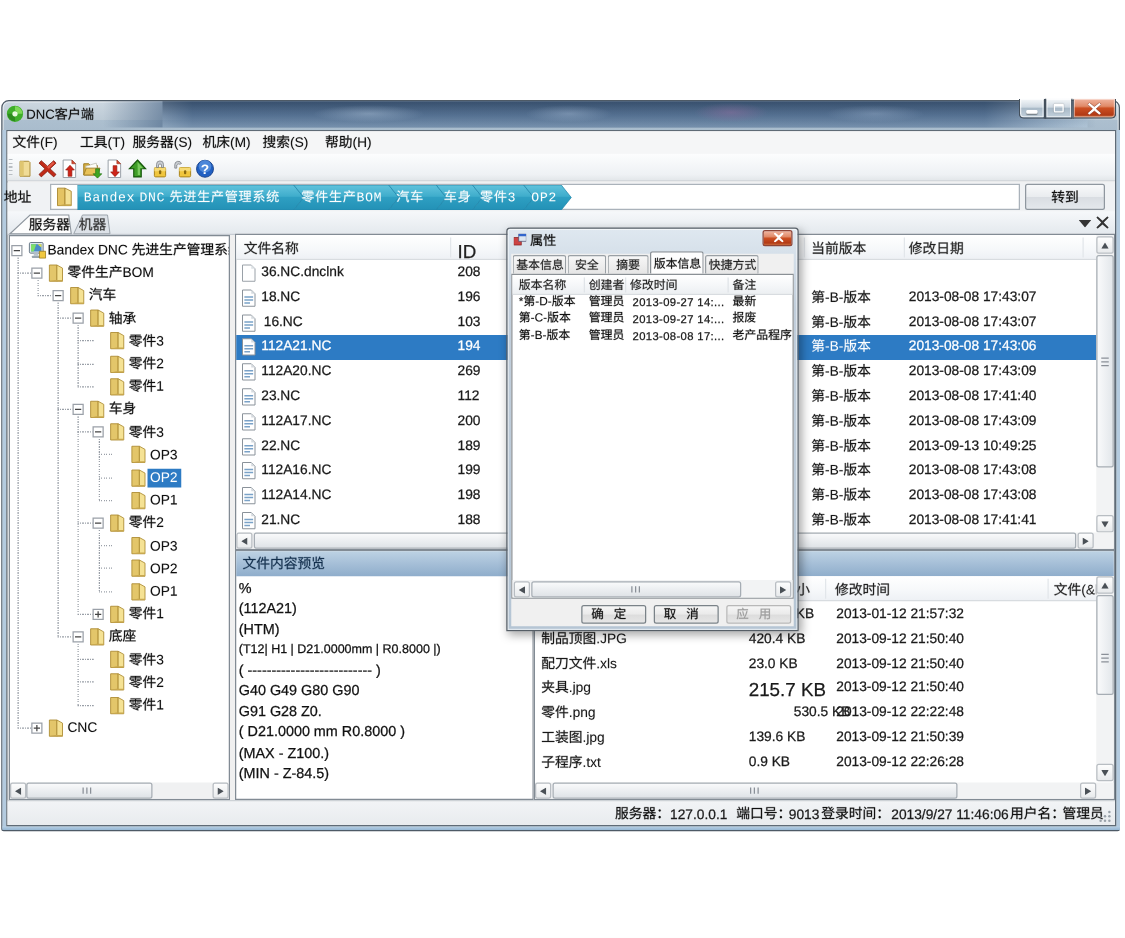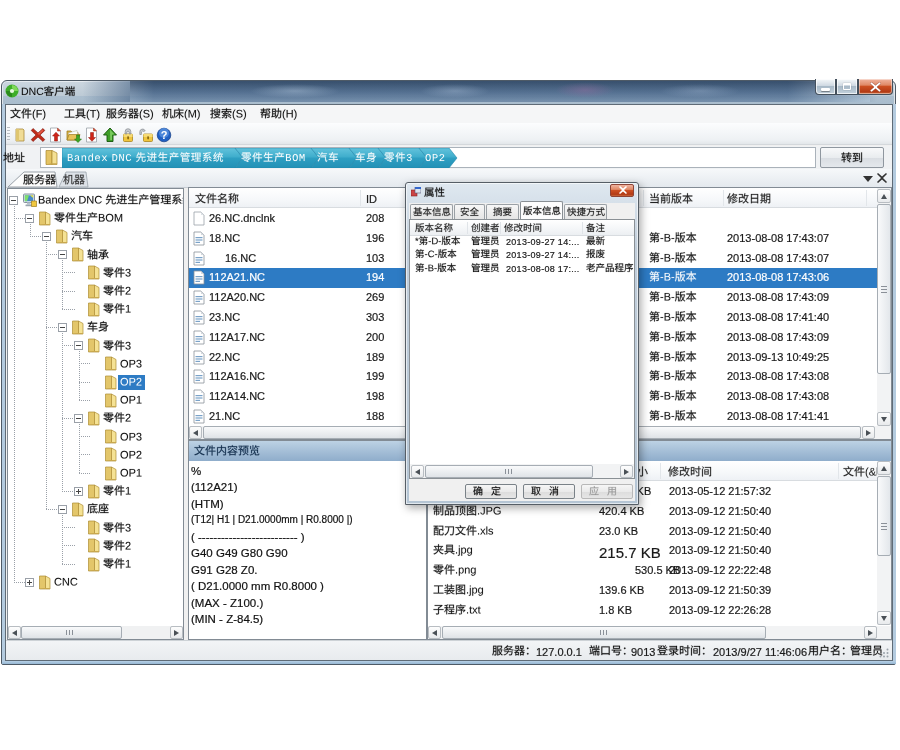--- a/index.html
+++ b/index.html
@@ -638,42 +638,42 @@
     <div class="abs" style="left:723px;top:190px;width:1px;height:16px;background:#e2e6ea"></div>
     <div class="abs" style="left:866px;top:190px;width:1px;height:16px;background:#e2e6ea"></div>
     <svg style="position:absolute;left:195px;top:193px;overflow:visible" width="45" height="14">
       <g fill="#222" stroke="#222" stroke-width="18">
         <use href="#c6587" transform="translate(0.0,9.5) scale(0.011000,-0.011000)"></use>
         <use href="#c4EF6" transform="translate(11.0,9.5) scale(0.011000,-0.011000)"></use>
         <use href="#c540D" transform="translate(22.0,9.5) scale(0.011000,-0.011000)"></use>
         <use href="#c79F0" transform="translate(33.0,9.5) scale(0.011000,-0.011000)"></use>
       </g>
     </svg>
-    <div class="txt" style="left:366px;top:193px;font-size:11px;color:#222">ID</div>
+    <div class="txt" style="left:366px;top:193px;font-size:15px;color:#222">ID</div>
     <svg style="position:absolute;left:649px;top:193px;overflow:visible" width="45" height="14">
       <g fill="#222" stroke="#222" stroke-width="18">
         <use href="#c5F53" transform="translate(0.0,9.5) scale(0.011000,-0.011000)"></use>
         <use href="#c524D" transform="translate(11.0,9.5) scale(0.011000,-0.011000)"></use>
         <use href="#c7248" transform="translate(22.0,9.5) scale(0.011000,-0.011000)"></use>
         <use href="#c672C" transform="translate(33.0,9.5) scale(0.011000,-0.011000)"></use>
       </g>
     </svg>
     <svg style="position:absolute;left:727px;top:193px;overflow:visible" width="45" height="14">
       <g fill="#222" stroke="#222" stroke-width="18">
         <use href="#c4FEE" transform="translate(0.0,9.5) scale(0.011000,-0.011000)"></use>
         <use href="#c6539" transform="translate(11.0,9.5) scale(0.011000,-0.011000)"></use>
         <use href="#c65E5" transform="translate(22.0,9.5) scale(0.011000,-0.011000)"></use>
         <use href="#c671F" transform="translate(33.0,9.5) scale(0.011000,-0.011000)"></use>
       </g>
     </svg>
     <svg class="abs" style="left:193px;top:211.0px" width="12" height="15" viewBox="0 0 12 15">
       <path d="M1 1 L8 1 L11 4 L11 14 L1 14 Z" fill="#fff" stroke="#9aa1a8" stroke-width=".8"></path>
       <path d="M8 1 L8 4 L11 4 Z" fill="#dde2e6"></path>
     </svg>
-    <div class="txt" style="left:209px;top:212.0px;font-size:11px;color:#1a1a1a">26.NC.dnclnk</div>
+    <div class="txt" style="left:209px;top:212.0px;font-size:11px;color:#1a1a1a">36.NC.dnclnk</div>
     <div class="txt" style="left:366px;top:212.0px;font-size:11px;color:#1a1a1a">208</div>
     <svg class="abs" style="left:193px;top:230.8px" width="12" height="15" viewBox="0 0 12 15">
       <path d="M1 1 L8 1 L11 4 L11 14 L1 14 Z" fill="#fff" stroke="#8a929a" stroke-width=".8"></path>
       <path d="M8 1 L8 4 L11 4 Z" fill="#d5dadf"></path>
       <rect x="2.5" y="6" width="7" height="1.2" fill="#7aa2c8"></rect>
       <rect x="2.5" y="8.4" width="7" height="1.2" fill="#7aa2c8"></rect>
       <rect x="2.5" y="10.8" width="4.5" height="1.2" fill="#7aa2c8"></rect>
     </svg>
     <div class="txt" style="left:209px;top:231.8px;font-size:11px;color:#1a1a1a">18.NC</div>
     <div class="txt" style="left:366px;top:231.8px;font-size:11px;color:#1a1a1a">196</div>
@@ -688,21 +688,21 @@
       </g>
     </svg>
     <div class="txt" style="left:727px;top:231.8px;font-size:11px;color:#1a1a1a">2013-08-08 17:43:07</div>
     <svg class="abs" style="left:193px;top:250.6px" width="12" height="15" viewBox="0 0 12 15">
       <path d="M1 1 L8 1 L11 4 L11 14 L1 14 Z" fill="#fff" stroke="#8a929a" stroke-width=".8"></path>
       <path d="M8 1 L8 4 L11 4 Z" fill="#d5dadf"></path>
       <rect x="2.5" y="6" width="7" height="1.2" fill="#7aa2c8"></rect>
       <rect x="2.5" y="8.4" width="7" height="1.2" fill="#7aa2c8"></rect>
       <rect x="2.5" y="10.8" width="4.5" height="1.2" fill="#7aa2c8"></rect>
     </svg>
-    <div class="txt" style="left:225px;top:251.6px;font-size:11px;color:#1a1a1a">16.NC</div>
+    <div class="txt" style="left:211px;top:251.6px;font-size:11px;color:#1a1a1a">16.NC</div>
     <div class="txt" style="left:366px;top:251.6px;font-size:11px;color:#1a1a1a">103</div>
     <svg style="position:absolute;left:649px;top:251.6px;overflow:visible" width="48" height="14">
       <g fill="#1a1a1a" stroke="#1a1a1a" stroke-width="18">
         <use href="#c7B2C" transform="translate(0.0,9.5) scale(0.011000,-0.011000)"></use>
         <use href="#l2D" transform="translate(11.0,9.5) scale(0.005371,-0.005371)"></use>
         <use href="#l42" transform="translate(14.7,9.5) scale(0.005371,-0.005371)"></use>
         <use href="#l2D" transform="translate(22.0,9.5) scale(0.005371,-0.005371)"></use>
         <use href="#c7248" transform="translate(25.7,9.5) scale(0.011000,-0.011000)"></use>
         <use href="#c672C" transform="translate(36.7,9.5) scale(0.011000,-0.011000)"></use>
       </g>
@@ -750,21 +750,21 @@
     </svg>
     <div class="txt" style="left:727px;top:291.2px;font-size:11px;color:#1a1a1a">2013-08-08 17:43:09</div>
     <svg class="abs" style="left:193px;top:310.0px" width="12" height="15" viewBox="0 0 12 15">
       <path d="M1 1 L8 1 L11 4 L11 14 L1 14 Z" fill="#fff" stroke="#8a929a" stroke-width=".8"></path>
       <path d="M8 1 L8 4 L11 4 Z" fill="#d5dadf"></path>
       <rect x="2.5" y="6" width="7" height="1.2" fill="#7aa2c8"></rect>
       <rect x="2.5" y="8.4" width="7" height="1.2" fill="#7aa2c8"></rect>
       <rect x="2.5" y="10.8" width="4.5" height="1.2" fill="#7aa2c8"></rect>
     </svg>
     <div class="txt" style="left:209px;top:311.0px;font-size:11px;color:#1a1a1a">23.NC</div>
-    <div class="txt" style="left:366px;top:311.0px;font-size:11px;color:#1a1a1a">303</div>
+    <div class="txt" style="left:366px;top:311.0px;font-size:11px;color:#1a1a1a">112</div>
     <svg style="position:absolute;left:649px;top:311.0px;overflow:visible" width="48" height="14">
       <g fill="#1a1a1a" stroke="#1a1a1a" stroke-width="18">
         <use href="#c7B2C" transform="translate(0.0,9.5) scale(0.011000,-0.011000)"></use>
         <use href="#l2D" transform="translate(11.0,9.5) scale(0.005371,-0.005371)"></use>
         <use href="#l42" transform="translate(14.7,9.5) scale(0.005371,-0.005371)"></use>
         <use href="#l2D" transform="translate(22.0,9.5) scale(0.005371,-0.005371)"></use>
         <use href="#c7248" transform="translate(25.7,9.5) scale(0.011000,-0.011000)"></use>
         <use href="#c672C" transform="translate(36.7,9.5) scale(0.011000,-0.011000)"></use>
       </g>
     </svg>
@@ -961,21 +961,21 @@
         <use href="#c7A0B" transform="translate(0.0,9.5) scale(0.011000,-0.011000)"></use>
         <use href="#c5E8F" transform="translate(11.0,9.5) scale(0.011000,-0.011000)"></use>
         <use href="#c5355" transform="translate(22.0,9.5) scale(0.011000,-0.011000)"></use>
         <use href="#l2E" transform="translate(33.0,9.5) scale(0.005371,-0.005371)"></use>
         <use href="#l78" transform="translate(36.1,9.5) scale(0.005371,-0.005371)"></use>
         <use href="#l6C" transform="translate(41.6,9.5) scale(0.005371,-0.005371)"></use>
         <use href="#l73" transform="translate(44.0,9.5) scale(0.005371,-0.005371)"></use>
       </g>
     </svg>
     <div class="txt" style="left:606px;top:485.0px;font-size:11px">513.1 KB</div>
-    <div class="txt" style="left:669px;top:485.0px;font-size:11px">2013-05-12 21:57:32</div>
+    <div class="txt" style="left:669px;top:485.0px;font-size:11px">2013-01-12 21:57:32</div>
     <svg style="position:absolute;left:433px;top:504.8px;overflow:visible" width="69" height="14">
       <g fill="#1a1a1a" stroke="#1a1a1a" stroke-width="18">
         <use href="#c5236" transform="translate(0.0,9.5) scale(0.011000,-0.011000)"></use>
         <use href="#c54C1" transform="translate(11.0,9.5) scale(0.011000,-0.011000)"></use>
         <use href="#c9876" transform="translate(22.0,9.5) scale(0.011000,-0.011000)"></use>
         <use href="#c56FE" transform="translate(33.0,9.5) scale(0.011000,-0.011000)"></use>
         <use href="#l2E" transform="translate(44.0,9.5) scale(0.005371,-0.005371)"></use>
         <use href="#l4A" transform="translate(47.1,9.5) scale(0.005371,-0.005371)"></use>
         <use href="#l50" transform="translate(52.6,9.5) scale(0.005371,-0.005371)"></use>
         <use href="#l47" transform="translate(59.9,9.5) scale(0.005371,-0.005371)"></use>
@@ -1038,21 +1038,21 @@
       <g fill="#1a1a1a" stroke="#1a1a1a" stroke-width="18">
         <use href="#c5B50" transform="translate(0.0,9.5) scale(0.011000,-0.011000)"></use>
         <use href="#c7A0B" transform="translate(11.0,9.5) scale(0.011000,-0.011000)"></use>
         <use href="#c5E8F" transform="translate(22.0,9.5) scale(0.011000,-0.011000)"></use>
         <use href="#l2E" transform="translate(33.0,9.5) scale(0.005371,-0.005371)"></use>
         <use href="#l74" transform="translate(36.1,9.5) scale(0.005371,-0.005371)"></use>
         <use href="#l78" transform="translate(39.1,9.5) scale(0.005371,-0.005371)"></use>
         <use href="#l74" transform="translate(44.6,9.5) scale(0.005371,-0.005371)"></use>
       </g>
     </svg>
-    <div class="txt" style="left:599px;top:603.8px;font-size:11px">1.8 KB</div>
+    <div class="txt" style="left:599px;top:603.8px;font-size:11px">0.9 KB</div>
     <div class="txt" style="left:669px;top:603.8px;font-size:11px">2013-09-12 22:26:28</div>
 <div class="abs" style="left:877px;top:461px;width:14px;height:164px;background:#f2f3f4"></div>
 <div class="abs" style="left:877px;top:461px;width:14px;height:14px;background:linear-gradient(180deg,#fdfdfd,#e8eaec);border:1px solid #b8bdc2;border-radius:2px"></div>
 <svg class="abs" style="left:881px;top:466px" width="6" height="5" viewBox="0 0 6 5">
       <path d="M0 5 L6 5 L3 0 Z" fill="#4a5056"></path>
     </svg>
 <div class="abs" style="left:877px;top:611px;width:14px;height:14px;background:linear-gradient(180deg,#fdfdfd,#e8eaec);border:1px solid #b8bdc2;border-radius:2px"></div>
 <svg class="abs" style="left:881px;top:616px" width="6" height="5" viewBox="0 0 6 5">
       <path d="M0 0 L6 0 L3 5 Z" fill="#4a5056"></path>
     </svg>

